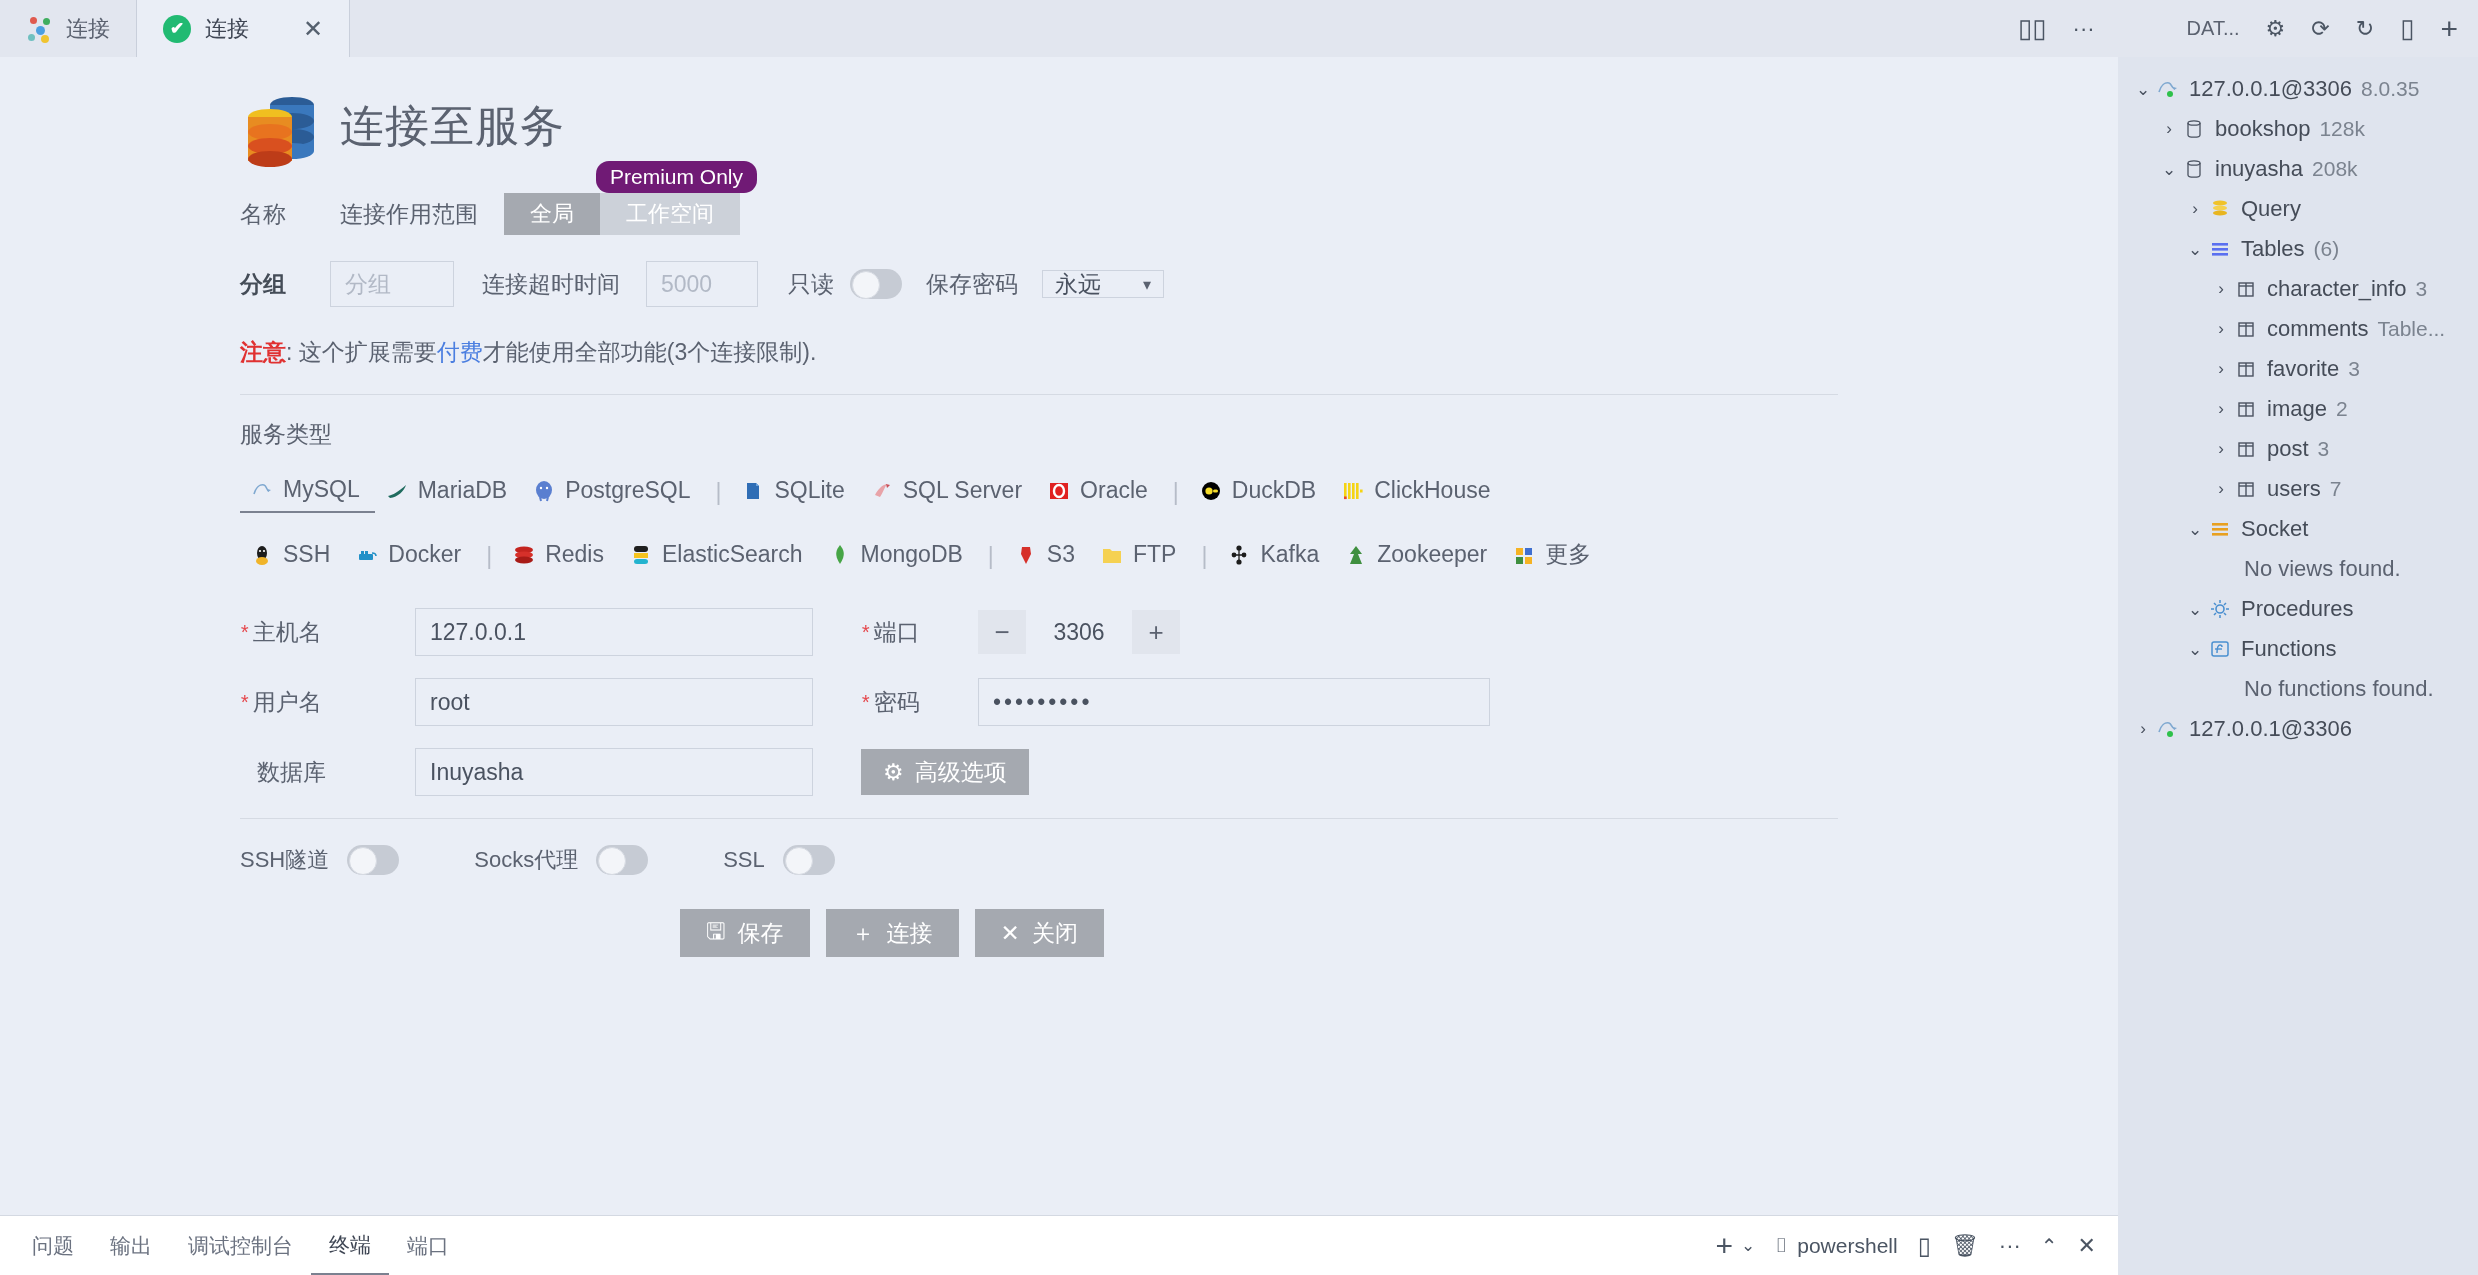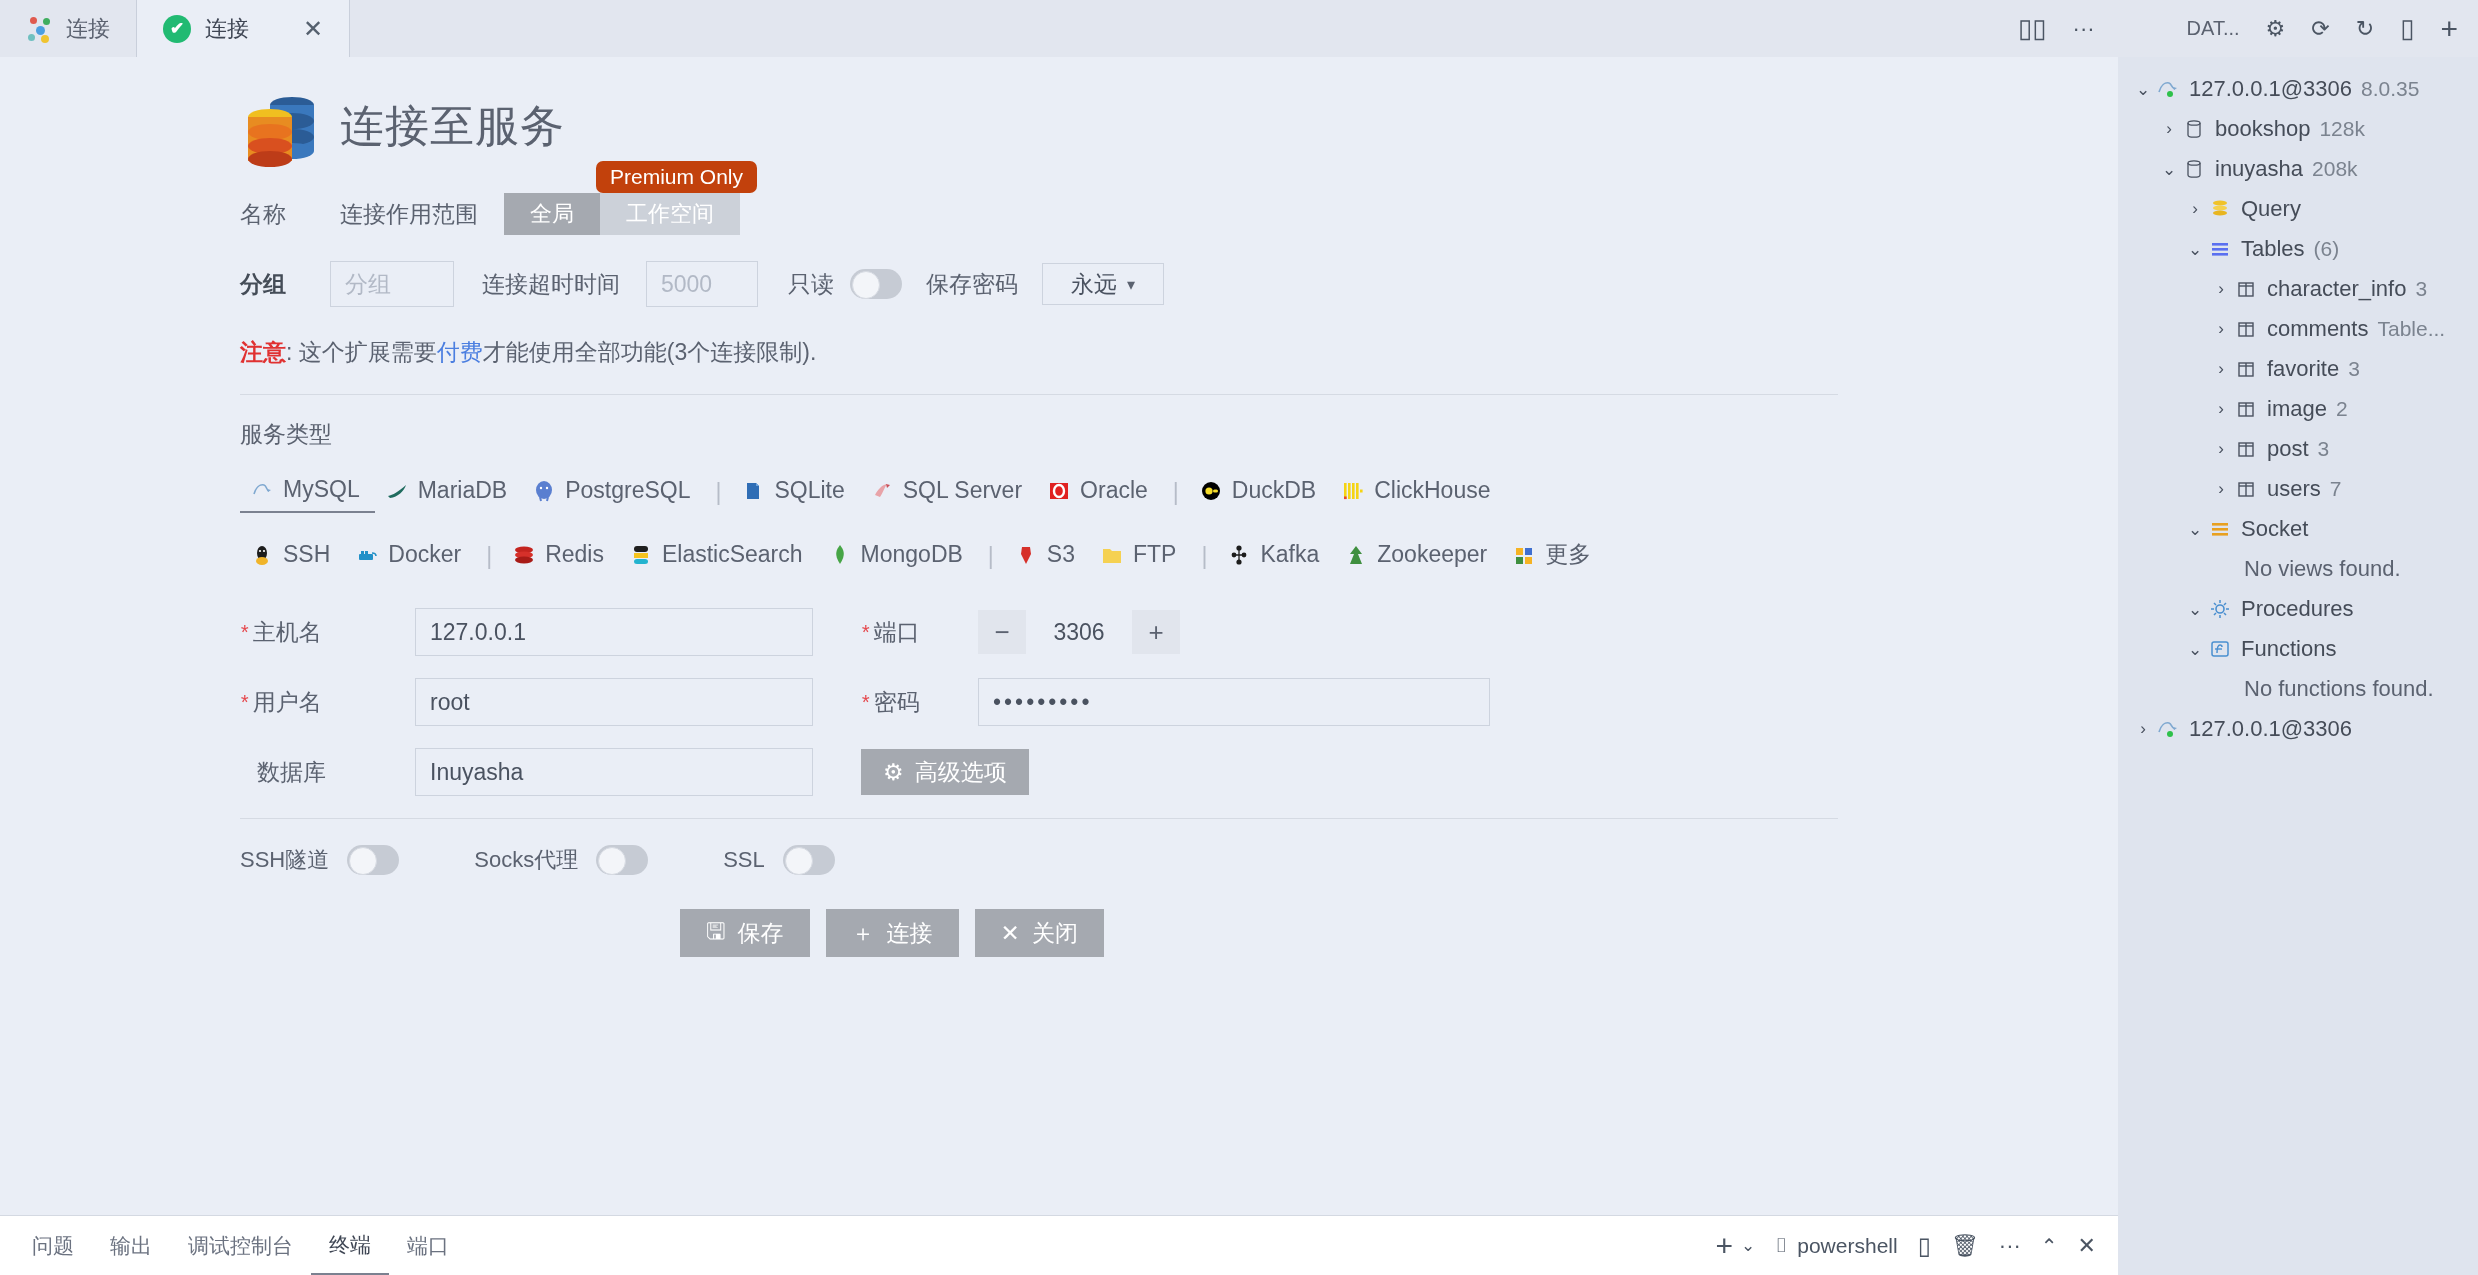--- a/index.html
+++ b/index.html
@@ -79,39 +79,39 @@
   .seg { display: flex; position: relative; }
   .seg-btn {
     font-size: 22px; color: #ffffff; padding: 0 26px; height: 42px;
     display: flex; align-items: center; justify-content: center; border: none;
     font-family: "Liberation Sans", sans-serif; cursor: pointer;
   }
   .seg-btn.on  { background: #a5a9b0; }
   .seg-btn.off { background: #ccd1d9; }
   .tooltip {
     position: absolute; left: 92px; top: -32px;
-    background: #c2410c; color: #fff; font-size: 21px;
-    padding: 4px 14px; border-radius: 7px; white-space: nowrap;
+    background: #701a75; color: #fff; font-size: 21px;
+    padding: 4px 14px; border-radius: 13px; white-space: nowrap;
   }
 
   
   .toggle {
     width: 52px; height: 30px; border-radius: 16px; background: #c6cbd4;
     position: relative; flex: none; cursor: pointer;
   }
   .toggle::after {
     content: ""; position: absolute; left: 2px; top: 2px;
     width: 26px; height: 26px; border-radius: 50%; background: #f3f5f9;
     border: 1px solid #d6dae2;
   }
 
   .select-box {
-    width: 122px; height: 42px; border: 1px solid #cdd3de; background: #eaeef6;
+    width: 122px; height: 28px; border: 1px solid #cdd3de; background: #eaeef6;
     display: flex; align-items: center; justify-content: space-between;
-    padding: 0 28px; font-size: 23px; color: #4a5260; cursor: pointer;
+    padding: 0 12px; font-size: 23px; color: #4a5260; cursor: pointer;
   }
   .chev { font-size: 16px; color: #5b6270; }
 
   .note { margin-left: 240px; margin-top: 30px; font-size: 23px; color: #5b6270; }
   .note b { color: #e03131; font-weight: bold; }
   .note a { color: #4c7fe0; text-decoration: none; }
 
   .hr { margin-left: 240px; width: 1598px; height: 1px; background: #d5dae3; margin-top: 26px; }
 
   .section-label { margin-left: 240px; margin-top: 24px; font-size: 23px; color: #5b6270; }

